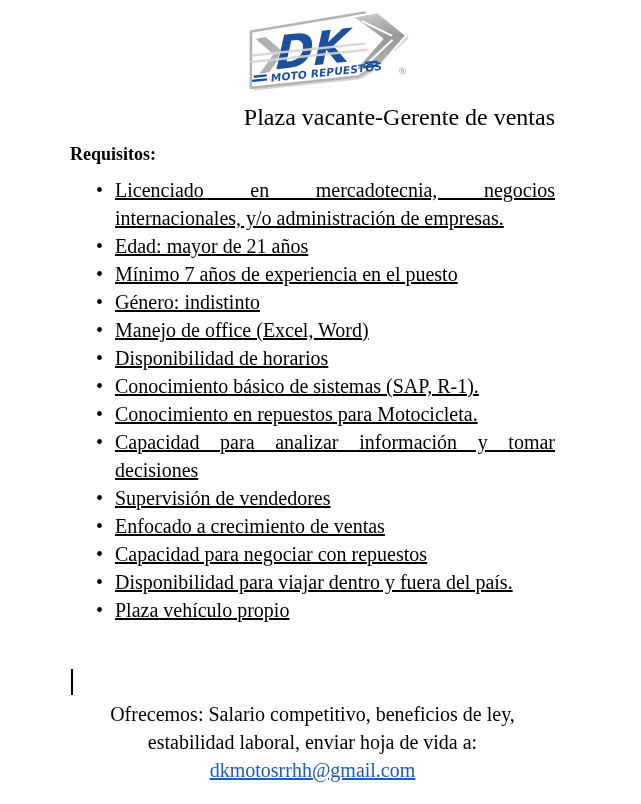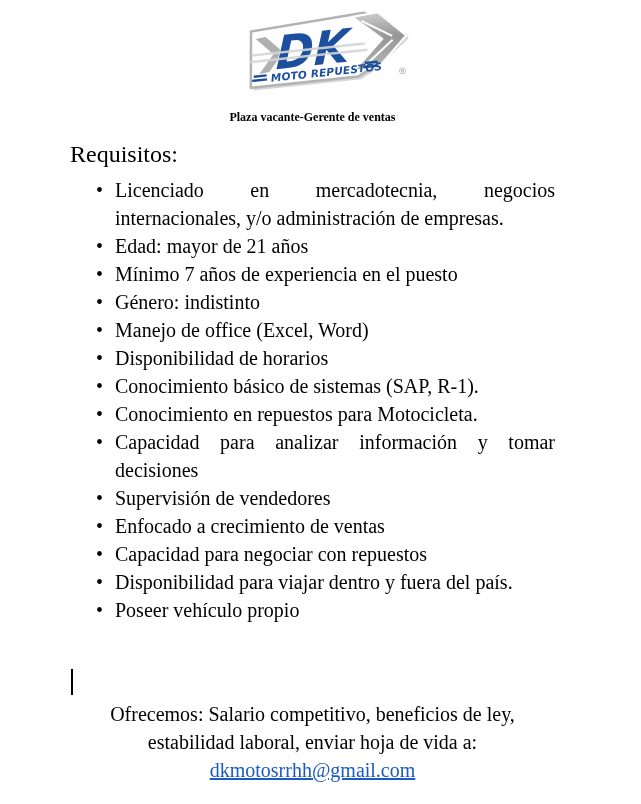--- a/index.html
+++ b/index.html
@@ -12,40 +12,41 @@
     overflow: hidden;
   }
   .page { position: relative; width: 641px; height: 804px; background:#fff; }
 
   
   .logo-wrap { position: absolute; left: 236px; top: 10px; width: 178px; height: 84px; }
 
   
   .doc-title {
     position: absolute; top: 103px; left: 70px; width: 485px;
-    text-align: center; font-weight: bold; font-size: 12px; line-height: 28px;
+    text-align: right; font-weight: normal; font-size: 24px; line-height: 28px;
     white-space: nowrap;
   }
 
   
   .section-heading {
     position: absolute; top: 140px; left: 70px;
-    font-size: 24px; line-height: 28px;
+    font-size: 18px; line-height: 28px; font-weight: bold;
   }
 
   
   .req-list {
     position: absolute; top: 176px; left: 70px; width: 485px;
     margin: 0; padding: 0; list-style: none;
   }
   .req-list li {
     position: relative;
     padding-left: 45px;
     font-size: 20px; line-height: 28px;
     text-align: justify;
+    text-decoration: underline;
   }
   .req-list li::before {
     content: "\2022";
     position: absolute; left: 26px; top: 0;
     font-size: 20px; line-height: 28px;
   }
 
   
   .caret {
     position: absolute; left: 71px; top: 669px;
@@ -113,21 +114,21 @@
     <li>Género: indistinto</li>
     <li>Manejo de office (Excel, Word)</li>
     <li>Disponibilidad de horarios</li>
     <li>Conocimiento básico de sistemas (SAP, R-1).</li>
     <li>Conocimiento en repuestos para Motocicleta.</li>
     <li>Capacidad para analizar información y tomar decisiones</li>
     <li>Supervisión de vendedores</li>
     <li>Enfocado a crecimiento de ventas</li>
     <li>Capacidad para negociar con repuestos</li>
     <li>Disponibilidad para viajar dentro y fuera del país.</li>
-    <li>Poseer vehículo propio</li>
+    <li>Plaza vehículo propio</li>
   </ul>
 
   <div class="caret"></div>
 
   <div class="footer">
     <div>Ofrecemos: Salario competitivo, beneficios de ley,</div>
     <div>estabilidad laboral, enviar hoja de vida a:</div>
     <div>
       <a class="email-link" style="color: rgb(27, 90, 192);">dkmotosrrhh@gmail.com</a>
     </div>

